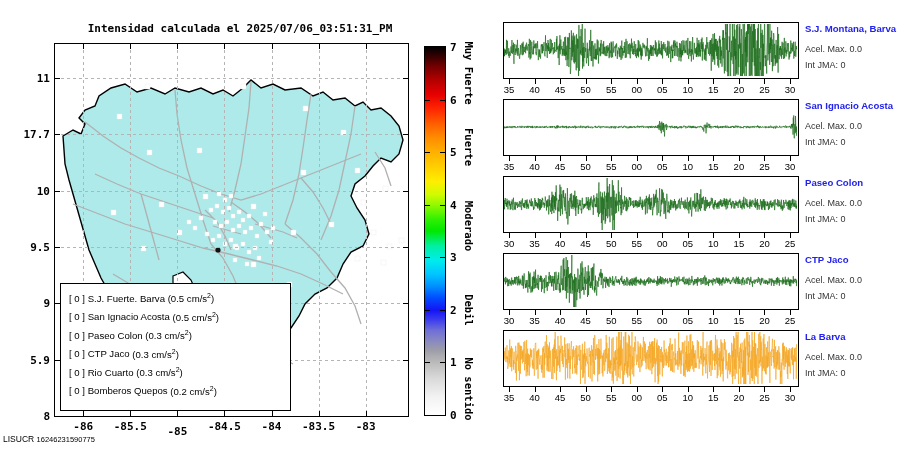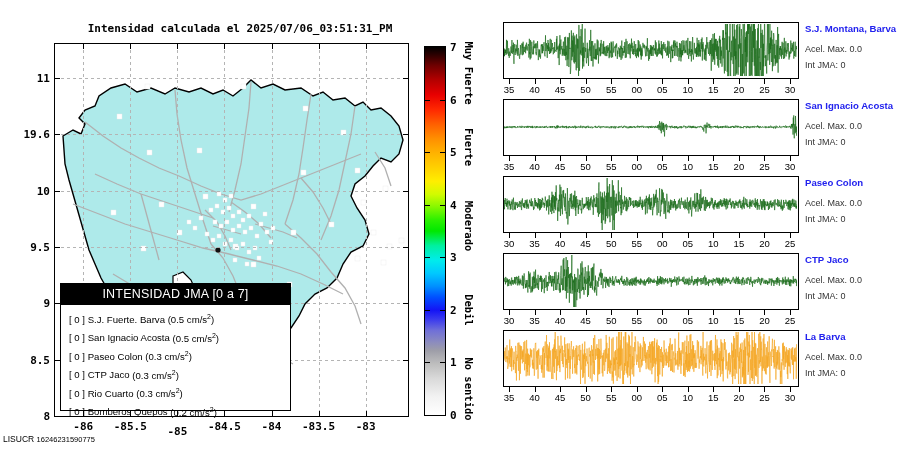--- a/index.html
+++ b/index.html
@@ -251,30 +251,29 @@
 
 <div id="map-decor">
     <div class="xlab" style="left: 83.24px; top: 420px;">-86</div>
     <div class="xlab" style="left: 130.307px; top: 420px;">-85.5</div>
     <div class="xlab" style="left: 177.373px; top: 425px;">-85</div>
     <div class="xlab" style="left: 224.44px; top: 420px;">-84.5</div>
     <div class="xlab" style="left: 271.507px; top: 420px;">-84</div>
     <div class="xlab" style="left: 318.573px; top: 420px;">-83.5</div>
     <div class="xlab" style="left: 365.64px; top: 420px;">-83</div>
     <div class="ylab" style="right: 860px; top: 416px;">8</div>
-    <div class="ylab" style="right: 860px; top: 359.636px;">8.5</div>
+    <div class="ylab" style="right: 860px; top: 359.636px;">5.9</div>
     <div class="ylab" style="right: 860px; top: 303.273px;">9</div>
     <div class="ylab" style="right: 860px; top: 246.909px;">9.5</div>
     <div class="ylab" style="right: 860px; top: 190.545px;">10</div>
-    <div class="ylab" style="right: 860px; top: 134.182px;">19.6</div>
+    <div class="ylab" style="right: 860px; top: 134.182px;">17.7</div>
     <div class="ylab" style="right: 860px; top: 77.8182px;">11</div>
   </div>
 
 <div id="legend-box">
-  <div id="legend-head">INTENSIDAD JMA [0 a 7]</div>
   <div id="legend-list">
       <div class="leg-row"><span>[ 0 ]</span> <span>S.J. Fuerte. Barva</span> <span>(0.5 cm/s<sup>2</sup>)</span></div>
       <div class="leg-row"><span>[ 0 ]</span> <span>San Ignacio Acosta</span> <span>(0.5 cm/s<sup>2</sup>)</span></div>
       <div class="leg-row"><span>[ 0 ]</span> <span>Paseo Colon</span> <span>(0.3 cm/s<sup>2</sup>)</span></div>
       <div class="leg-row"><span>[ 0 ]</span> <span>CTP Jaco</span> <span>(0.3 cm/s<sup>2</sup>)</span></div>
       <div class="leg-row"><span>[ 0 ]</span> <span>Rio Cuarto</span> <span>(0.3 cm/s<sup>2</sup>)</span></div>
       <div class="leg-row"><span>[ 0 ]</span> <span>Bomberos Quepos</span> <span>(0.2 cm/s<sup>2</sup>)</span></div>
     </div>
 </div>
 

